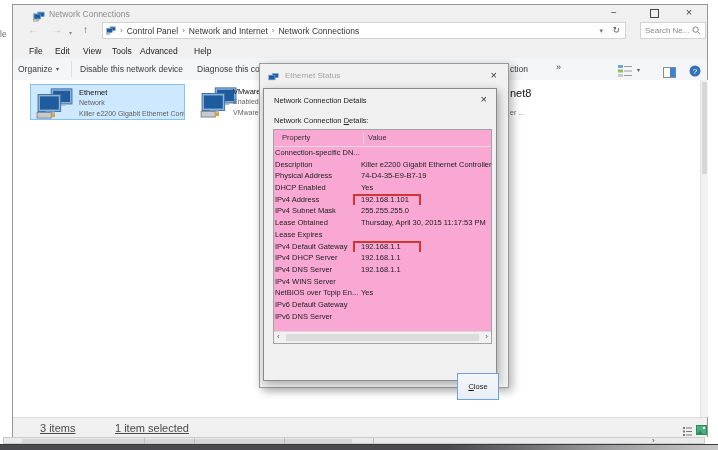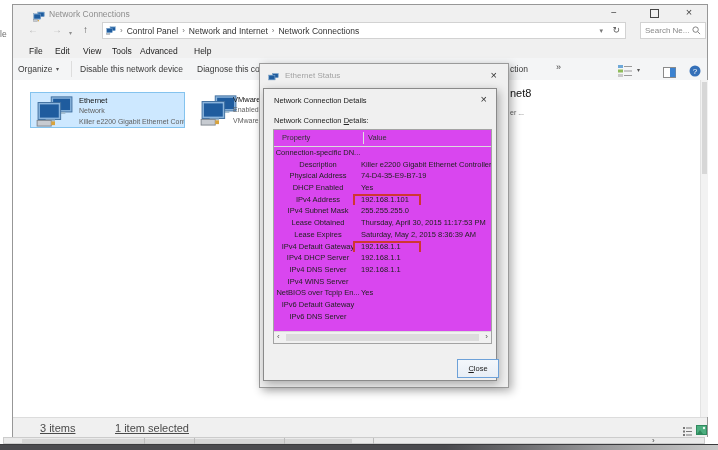--- a/index.html
+++ b/index.html
@@ -25,41 +25,41 @@
         display:flex;align-items:center;justify-content:space-between;padding:0 4px;color:#8a8a8a;}
   .menuitem{font-size:8.5px;color:#222;white-space:nowrap;}
   .toolrow{background:#f4f5f6;border-bottom:1px solid #e2e2e2;}
   .toolbtn{font-size:8.5px;color:#3a3a3a;white-space:nowrap;}
   .vline{width:1px;background:#dddddd;}
   #content{background:#ffffff;}
   .vscroll{background:#f2f2f2;border-left:1px solid #e3e3e3;}
   .vthumb{background:#d7d7d7;}
 
   
-  .tile{position:absolute;height:36px;overflow:hidden;margin-top:8px;}
+  .tile{position:absolute;height:36px;overflow:hidden;}
   .tile.sel{background:#cde8ff;border:1px solid #84c3ee;box-sizing:border-box;}
   .tline1{position:absolute;font-size:7.5px;color:#111;white-space:nowrap;}
   .tline2{position:absolute;font-size:7px;color:#5f5f5f;white-space:nowrap;}
 
   
   .statusbar{background:#f0f0f0;border-top:1px solid #dcdcdc;}
   .stxt{font-size:11px;color:#4a4a4a;white-space:nowrap;text-decoration:underline;}
 
   
   .dlg{position:absolute;background:#f0f0f0;box-sizing:border-box;}
   #esdlg{border:1px solid #9a9a9a;box-shadow:3px 3px 9px rgba(0,0,0,.32);z-index:5;}
   #ncddlg{border:1px solid #8a8a8a;box-shadow:2px 3px 9px rgba(0,0,0,.30);z-index:6;}
   .dlgx{font-size:11px;line-height:11px;color:#333;}
   .dtitle-inactive{font-size:8px;color:#a2a2a2;white-space:nowrap;}
   .dtitle-active{font-size:7.5px;color:#1a1a1a;white-space:nowrap;}
   .dlabel{font-size:7.5px;color:#222;white-space:nowrap;}
   .u{text-decoration:underline;}
 
   
-  .tbl{position:absolute;background:#d946ef;border:1px solid #a3a3a3;box-sizing:border-box;overflow:hidden;text-align:center;}
+  .tbl{position:absolute;background:#f9a8d4;border:1px solid #a3a3a3;box-sizing:border-box;overflow:hidden;}
   .thead{position:absolute;left:0;top:0;right:0;height:16px;font-size:7.5px;color:#333;border-bottom:1px solid #dcdcdc;}
   .trows{position:absolute;left:0;top:17px;right:0;}
   .trow{height:11.7px;line-height:11.7px;display:flex;overflow:hidden;font-size:7.5px;color:#222;}
   .tp{flex:none;width:86px;padding-left:1px;overflow:hidden;white-space:nowrap;}
   .tv{position:relative;white-space:nowrap;}
   .tv.hl::after{content:"";position:absolute;left:-8px;top:0px;width:64px;height:9px;
                 border:2px solid var(--hl);}
   .tscroll{position:absolute;left:0;right:0;bottom:0;height:11px;background:#f1f1f1;border-top:1px solid #d9d9d9;}
   .tarrow{position:absolute;top:0;font-size:8px;line-height:10px;color:#555;}
   .tthumb{position:absolute;left:12px;right:12px;top:2px;height:7px;background:#dcdcdc;}
@@ -294,21 +294,20 @@
             <span class="tv">255.255.255.0</span>
           </div>
 
           <div class="trow">
             <span class="tp">Lease Obtained</span>
             <span class="tv">Thursday, April 30, 2015 11:17:53 PM</span>
           </div>
 
           <div class="trow">
             <span class="tp">Lease Expires</span>
-            <span class="tv">Saturday, May 2, 2015 8:36:39 AM</span>
           </div>
 
           <div class="trow">
             <span class="tp">IPv4 Default Gateway</span>
             <span class="tv hl">192.168.1.1</span>
           </div>
 
           <div class="trow">
             <span class="tp">IPv4 DHCP Server</span>
             <span class="tv">192.168.1.1</span>
@@ -340,21 +339,21 @@
             <span class="tv"></span>
           </div>
         </div>
       <div class="tscroll">
         <span class="tarrow" style="left:3px">‹</span>
         <span class="tarrow" style="right:3px">›</span>
         <div class="tthumb"></div>
       </div>
     </div>
 
-    <button class="closebtn" style="left:193px;top:270px;width:42px;height:19px"><span class="u">C</span><span>lose</span></button>
+    <button class="closebtn" style="left:193px;top:284px;width:42px;height:27px"><span class="u">C</span><span>lose</span></button>
   </div>
 
   <div class="bgscroll" style="left:3px;top:437px;width:702px;height:7px">
     <div class="bgthumb"></div>
     <div class="bgtick" style="left:140px"></div>
     <div class="bgtick" style="left:190px"></div>
     <div class="bgtick" style="left:280px"></div>
     <div class="bgtick" style="left:369px"></div>
     <span class="abs" style="left:648px;top:-2px;font-size:8px;color:#444">›</span>
   </div>

